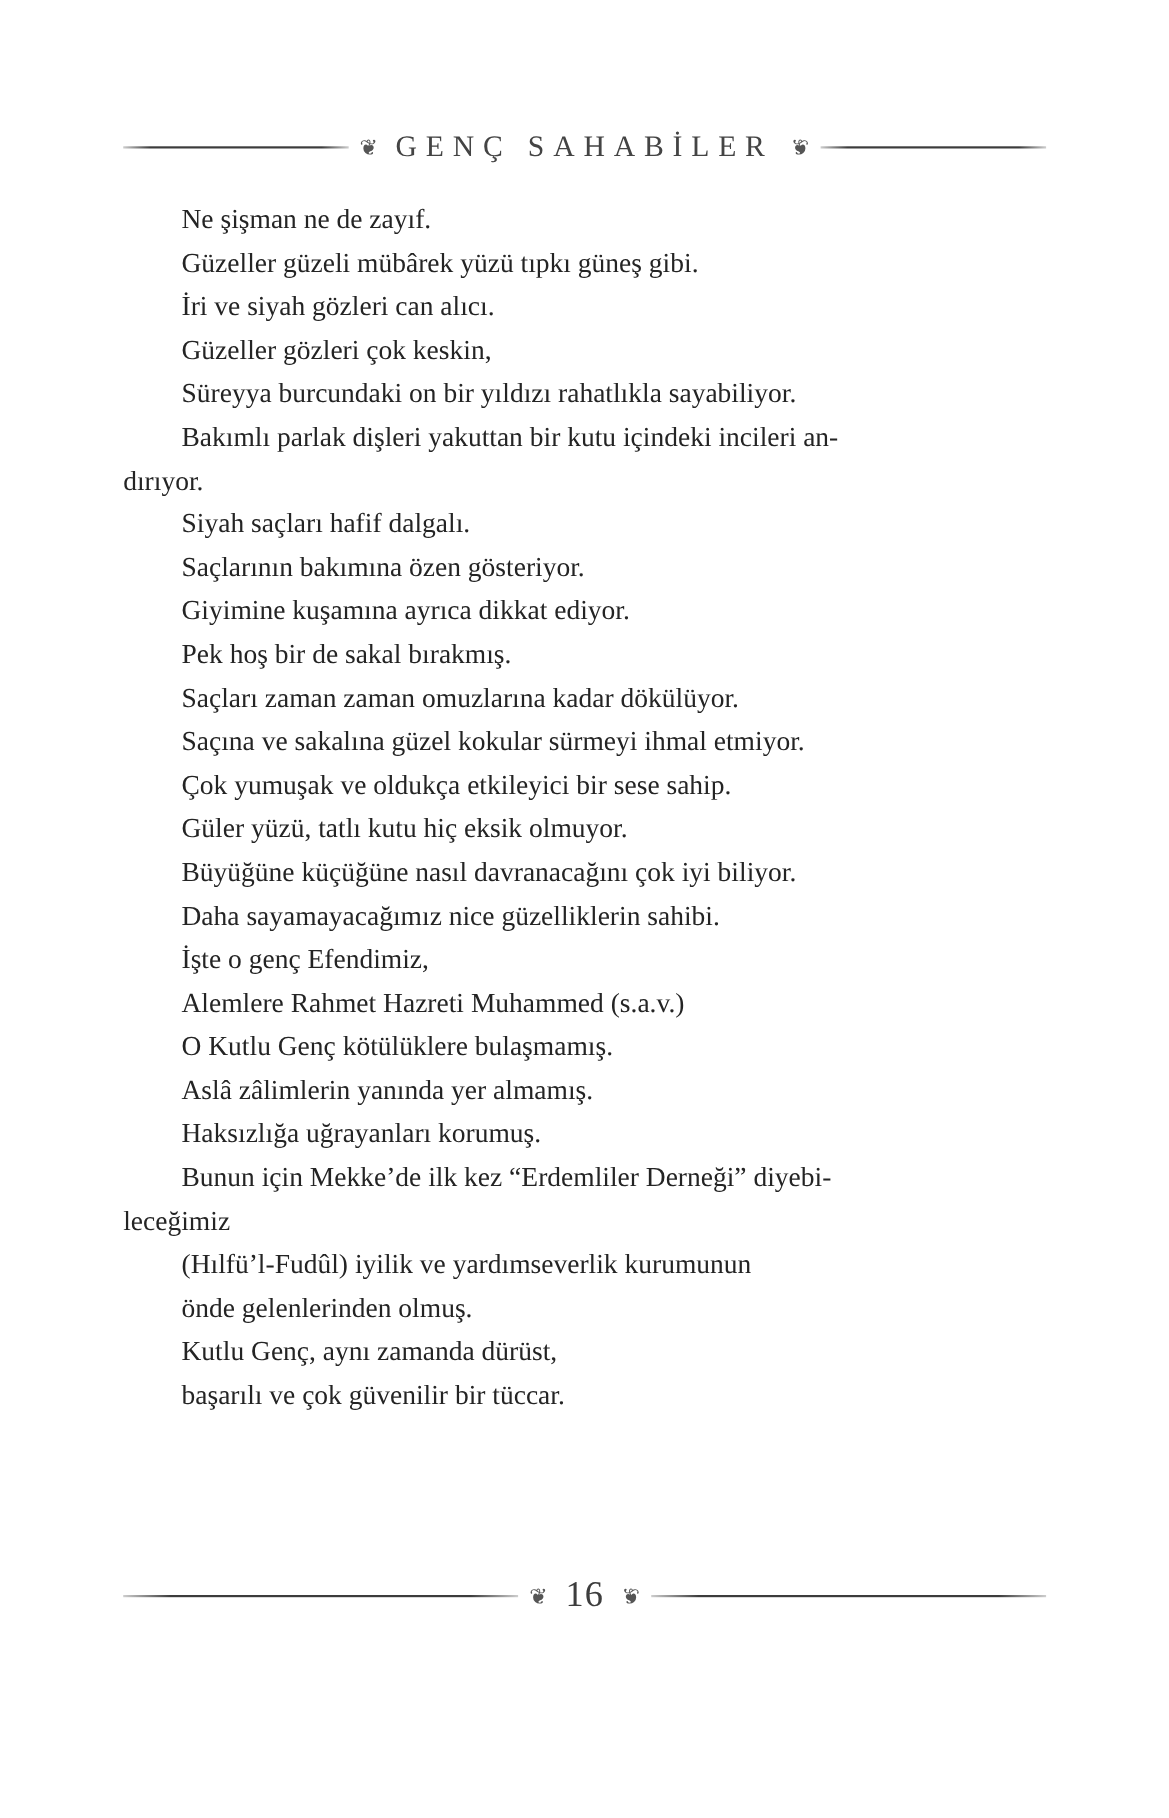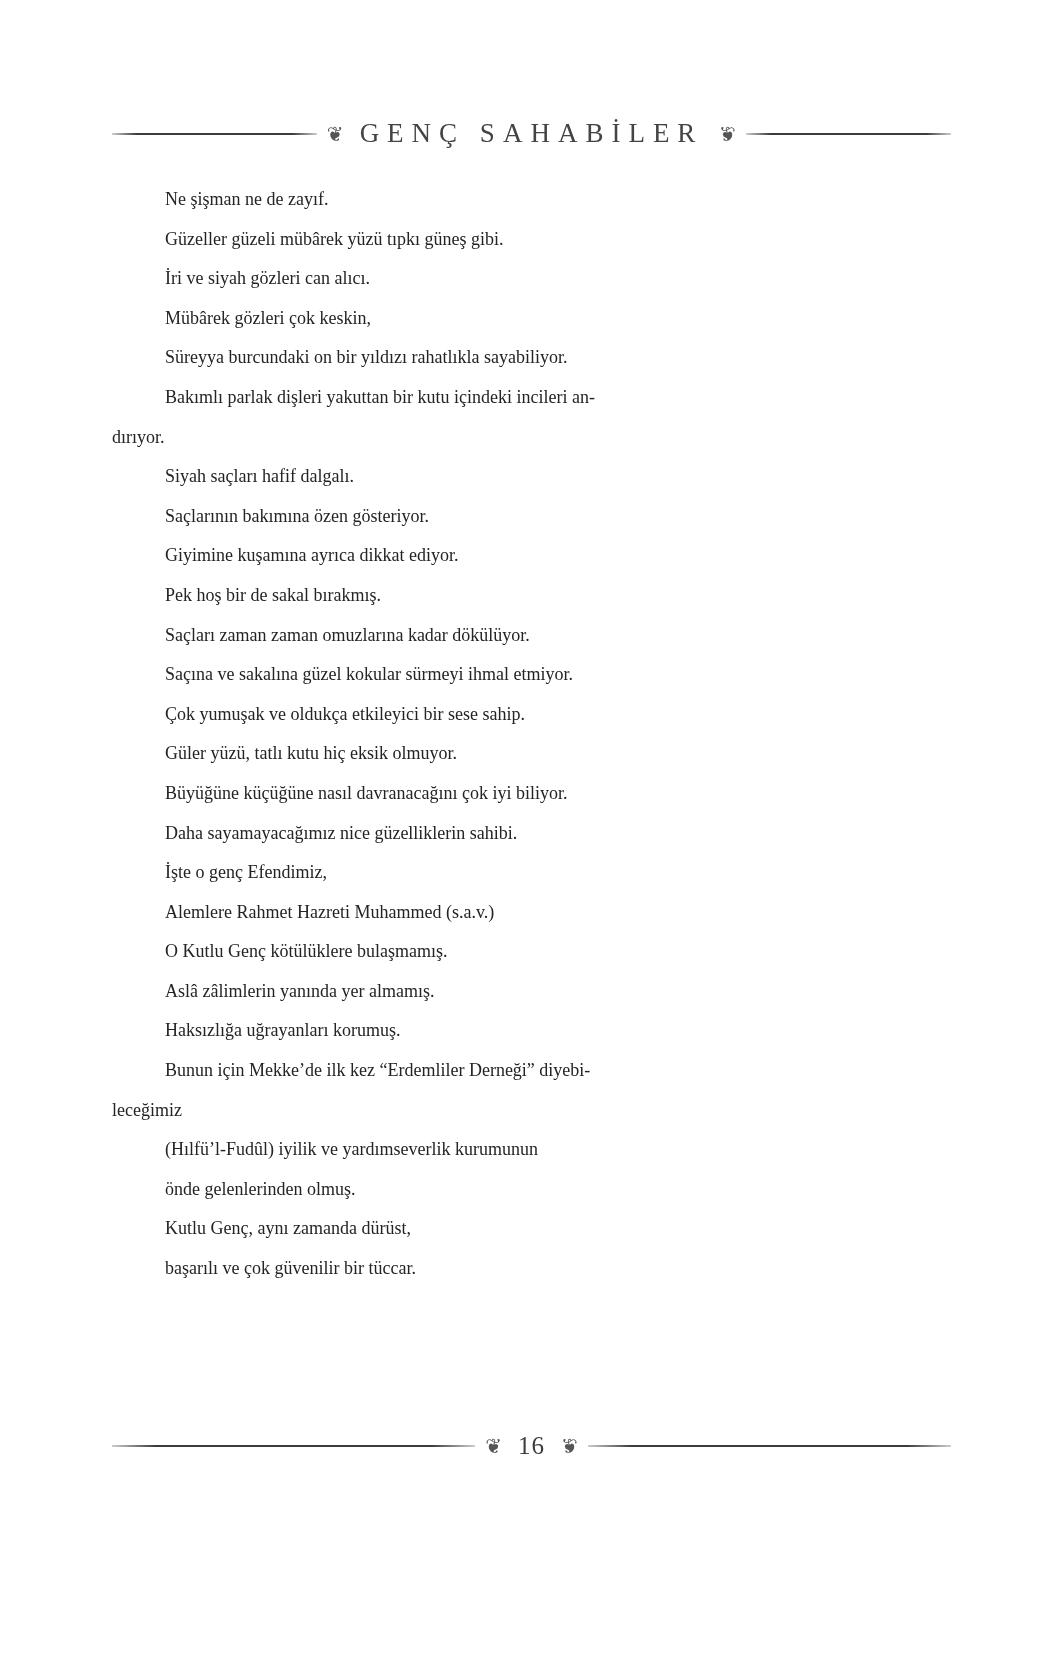--- a/index.html
+++ b/index.html
@@ -46,33 +46,33 @@
     font-size: 27px;
     font-weight: normal;
     letter-spacing: 8px;
     color: #444444;
     white-space: nowrap;
     text-align: right;
   }
   .footer-row { top: 1432px; }
   .page-number {
     margin: 0 6px;
-    font-size: 25px;
+    font-size: 33px;
     color: #3d3d3d;
     letter-spacing: 1px;
   }
   
   .body-text {
     position: absolute;
     top: 180px;
     left: 112px;
     right: 96px;
   }
   .line {
-    font-size: 18px;
+    font-size: 25px;
     line-height: 39.6px;
     white-space: nowrap;
     color: #242424;
   }
   .line.indent {
     padding-left: 53px;
   }
 </style>
 </head>
 <body>
@@ -85,21 +85,21 @@
     <h1 class="page-title">GENÇ SAHABİLER</h1>
     <span class="orn flip">❦</span>
     <span class="rule"></span>
   </header>
 
   <main class="body-text">
 
   <div class="line indent">Ne şişman ne de zayıf.</div>
       <div class="line indent">Güzeller güzeli mübârek yüzü tıpkı güneş gibi.</div>
       <div class="line indent">İri ve siyah gözleri can alıcı.</div>
-      <div class="line indent">Mübârek gözleri çok keskin,</div>
+      <div class="line indent">Güzeller gözleri çok keskin,</div>
       <div class="line indent">Süreyya burcundaki on bir yıldızı rahatlıkla sayabiliyor.</div>
       <div class="line indent">Bakımlı parlak dişleri yakuttan bir kutu içindeki incileri an-</div>
       <div class="line">dırıyor.</div>
       <div class="line indent">Siyah saçları hafif dalgalı.</div>
       <div class="line indent">Saçlarının bakımına özen gösteriyor.</div>
       <div class="line indent">Giyimine kuşamına ayrıca dikkat ediyor.</div>
       <div class="line indent">Pek hoş bir de sakal bırakmış.</div>
       <div class="line indent">Saçları zaman zaman omuzlarına kadar dökülüyor.</div>
       <div class="line indent">Saçına ve sakalına güzel kokular sürmeyi ihmal etmiyor.</div>
       <div class="line indent">Çok yumuşak ve oldukça etkileyici bir sese sahip.</div>

